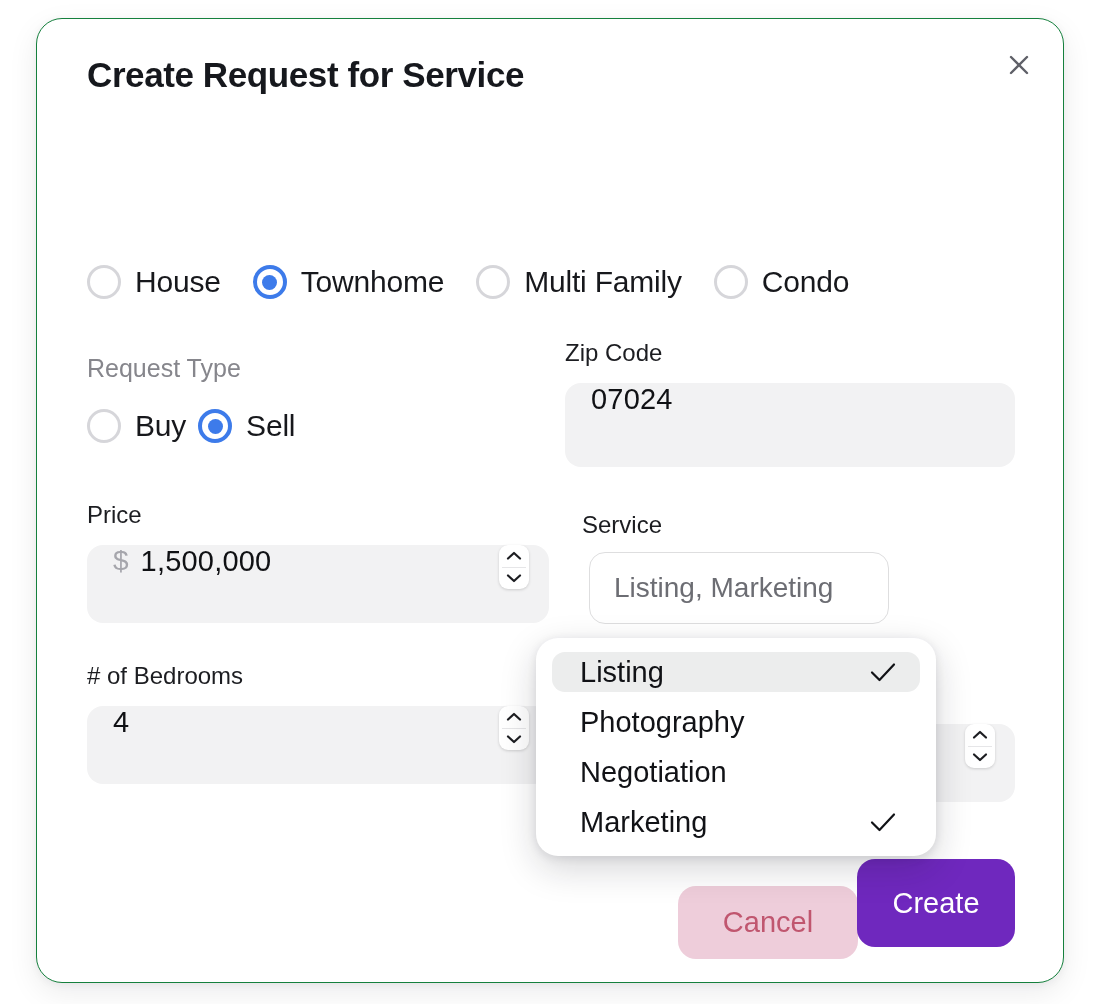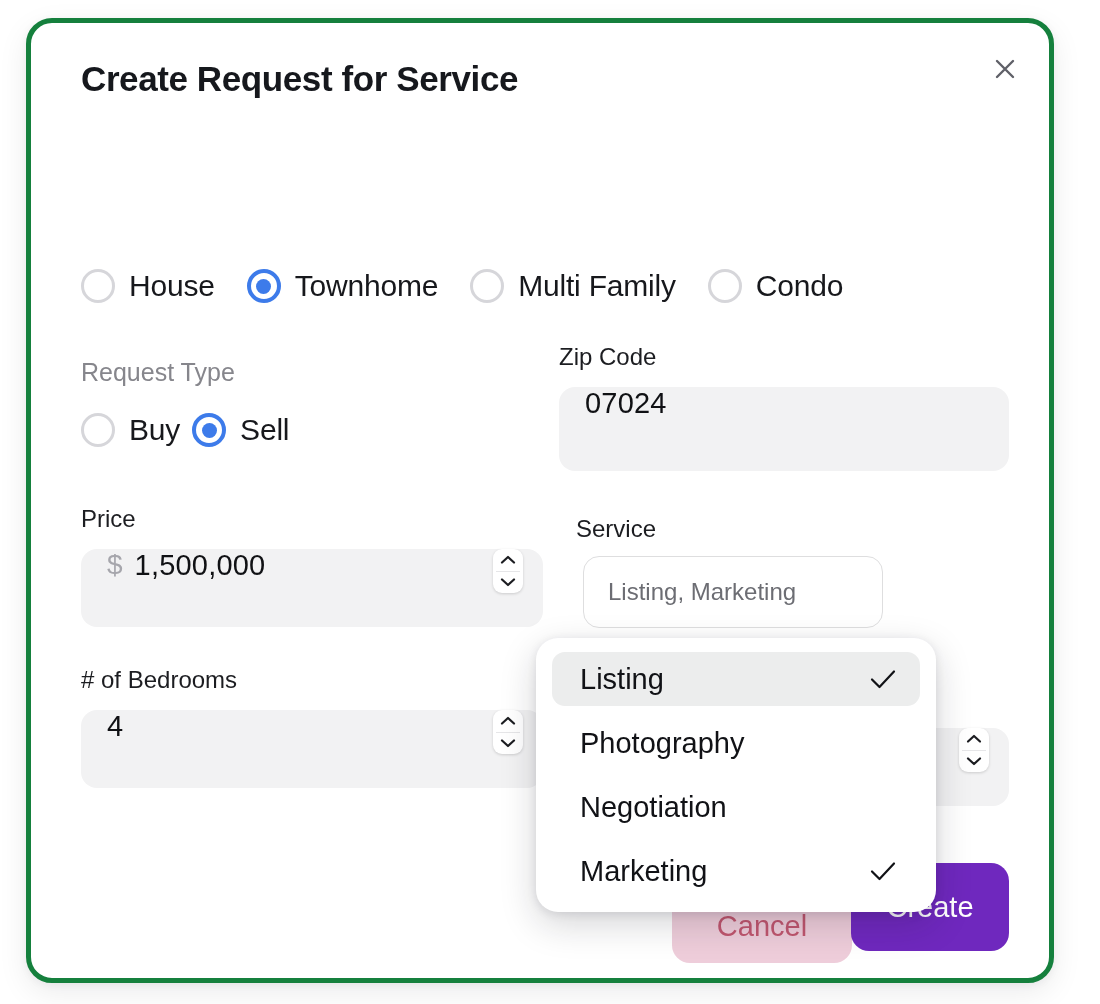--- a/index.html
+++ b/index.html
@@ -14,26 +14,26 @@
   #stage {
     position: relative;
     width: 1100px;
     height: 1004px;
     background: #ffffff;
   }
 
   
   .modal {
     position: absolute;
-    left: 26px;
+    left: 36px;
     top: 18px;
     width: 1028px;
     height: 965px;
     background: #ffffff;
-    border: 5px solid #15803d;
+    border: 1px solid #15803d;
     border-radius: 26px;
     box-shadow: 0 10px 30px rgba(15,15,25,0.08), 0 2px 8px rgba(15,15,25,0.05);
     text-decoration: underline;
   }
 
   .close-btn {
     position: absolute;
     right: 22px;
     top: 24px;
     width: 44px; height: 44px;
@@ -168,36 +168,36 @@
     position: absolute;
     background: #ffffff;
     border: 1.5px solid #dededf;
     border-radius: 16px;
     display: flex;
     align-items: center;
     padding: 0 24px;
     cursor: pointer;
   }
   .select-trigger-text {
-    font-size: 24px;
+    font-size: 28px;
     color: #6c6d73;
     white-space: nowrap;
   }
 
   
   .dropdown {
     position: absolute;
     background: #ffffff;
     border-radius: 22px;
     box-shadow: 0 12px 36px rgba(20,20,35,0.18), 0 2px 10px rgba(20,20,35,0.10);
     padding: 14px 16px;
     z-index: 40;
   }
   .dd-item {
-    height: 54px;
+    height: 40px;
     display: flex;
     align-items: center;
     justify-content: space-between;
     padding: 0 24px 0 28px;
     border-radius: 13px;
     cursor: pointer;
   }
   .dd-item + .dd-item { margin-top: 10px; }
   .dd-item.active { background: #eceded; }
   .dd-label {

